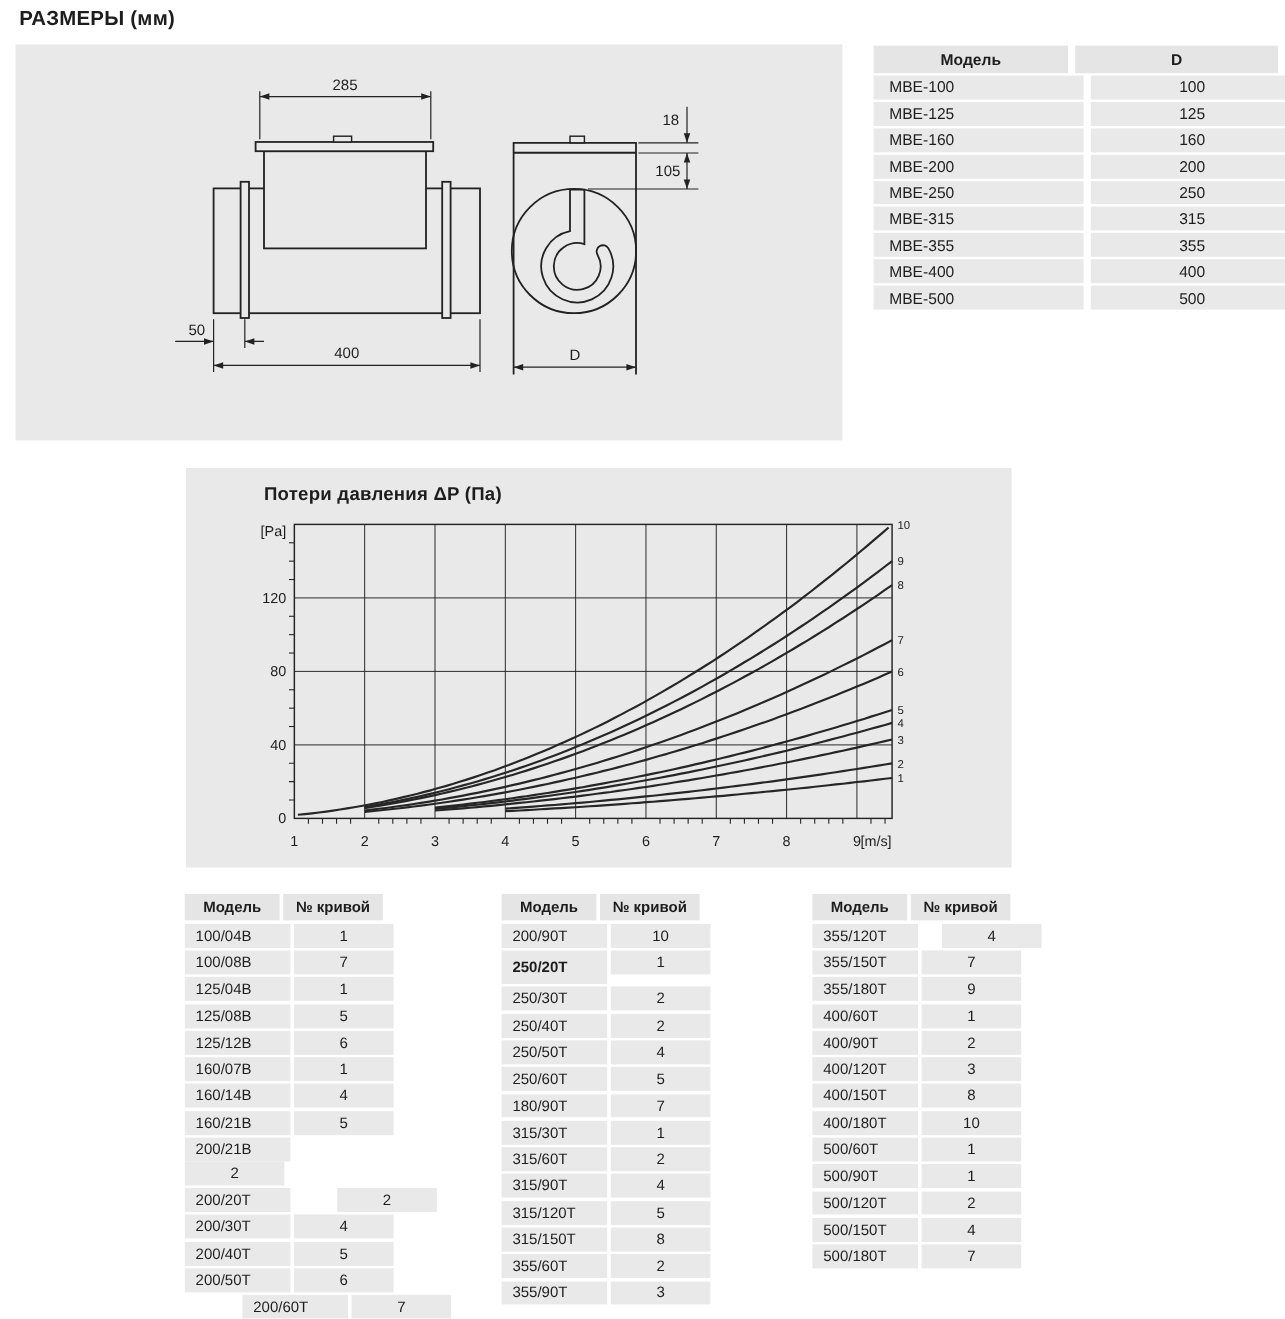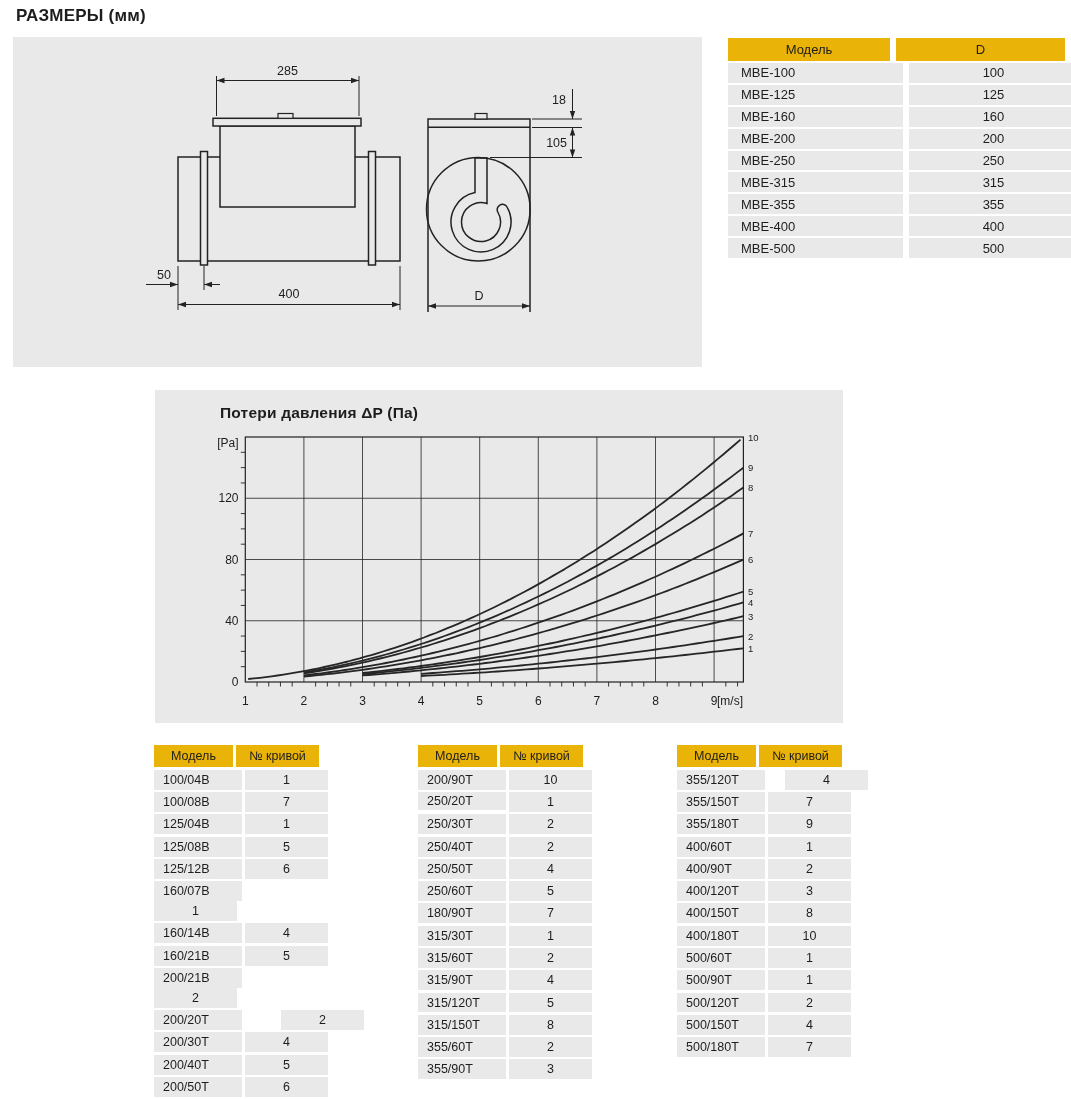--- a/index.html
+++ b/index.html
@@ -9,21 +9,21 @@
   }
   .panel{position:absolute;background:#e9e9e9;}
   #page-title{position:absolute;left:16px;top:6px;font-size:17px;font-weight:bold;letter-spacing:0.2px;}
   #chart-title{position:absolute;left:220px;top:404px;font-size:15.5px;font-weight:bold;letter-spacing:0.2px;}
   svg{position:absolute;display:block;}
   
   .dtable{position:absolute;}
   .trow{display:flex;}
   .cell{background:#e9e9e9;display:flex;align-items:center;font-size:12.5px;
         white-space:nowrap;overflow:hidden;}
-  .cell.head{background:#eab308;font-weight:normal;justify-content:center;text-align:right;}
+  .cell.head{background:#e5e5e5;font-weight:bold;justify-content:center;text-align:right;}
   .cell.val{justify-content:center;}
   .cell.mod{padding-left:9px;}
   #model-table .cell{font-size:13px;}
   #model-table .cell.mod{padding-left:13px;}
 </style>
 </head>
 <body>
 
 <div id="page">
 
@@ -235,21 +235,21 @@
         <div class="cell val" style="width: 83px; height: 19.9px; margin-right: 0px;">1</div>
       </div>
       <div class="trow" style="margin-bottom: 2.4px;">
         <div class="cell mod" style="width: 79px; height: 19.9px; margin-right: 3px;">125/08В</div>
         <div class="cell val" style="width: 83px; height: 19.9px; margin-right: 0px;">5</div>
       </div>
       <div class="trow" style="margin-bottom: 2.4px;">
         <div class="cell mod" style="width: 79px; height: 19.9px; margin-right: 3px;">125/12В</div>
         <div class="cell val" style="width: 83px; height: 19.9px; margin-right: 0px;">6</div>
       </div>
-      <div class="trow" style="margin-bottom: 2.4px; flex-direction: column;">
+      <div class="trow" style="margin-bottom: 2.4px;">
         <div class="cell mod" style="width: 79px; height: 19.9px; margin-right: 3px;">160/07В</div>
         <div class="cell val" style="width: 83px; height: 19.9px; margin-right: 0px;">1</div>
       </div>
       <div class="trow" style="margin-bottom: 2.4px;">
         <div class="cell mod" style="width: 79px; height: 19.9px; margin-right: 3px;">160/14В</div>
         <div class="cell val" style="width: 83px; height: 19.9px; margin-right: 0px;">4</div>
       </div>
       <div class="trow" style="margin-bottom: 2.4px;">
         <div class="cell mod" style="width: 79px; height: 19.9px; margin-right: 3px;">160/21В</div>
         <div class="cell val" style="width: 83px; height: 19.9px; margin-right: 0px;">5</div>
@@ -282,21 +282,21 @@
   <div class="dtable" id="curve-table-1" style="left:418px;top:745px;">
       <div class="trow" style="margin-bottom: 2.4px;">
         <div class="cell head" style="width: 79px; height: 22.4px; margin-right: 3px;">Модель</div>
         <div class="cell head" style="width: 83px; height: 22.4px; margin-right: 0px;">№ кривой</div>
       </div>
       <div class="trow" style="margin-bottom: 2.4px;">
         <div class="cell mod" style="width: 79px; height: 19.9px; margin-right: 3px;">200/90Т</div>
         <div class="cell val" style="width: 83px; height: 19.9px; margin-right: 0px;">10</div>
       </div>
       <div class="trow" style="margin-bottom: 2.4px;">
-        <div class="cell mod" style="width: 79px; height: 18px; margin-right: 3px;">250/20Т</div>
+        <div class="cell mod" style="width: 79px; height: 28px; margin-right: 3px; font-weight: bold;">250/20Т</div>
         <div class="cell val" style="width: 83px; height: 19.9px; margin-right: 0px;">1</div>
       </div>
       <div class="trow" style="margin-bottom: 2.4px;">
         <div class="cell mod" style="width: 79px; height: 19.9px; margin-right: 3px;">250/30Т</div>
         <div class="cell val" style="width: 83px; height: 19.9px; margin-right: 0px;">2</div>
       </div>
       <div class="trow" style="margin-bottom: 2.4px;">
         <div class="cell mod" style="width: 79px; height: 19.9px; margin-right: 3px;">250/40Т</div>
         <div class="cell val" style="width: 83px; height: 19.9px; margin-right: 0px;">2</div>
       </div>

